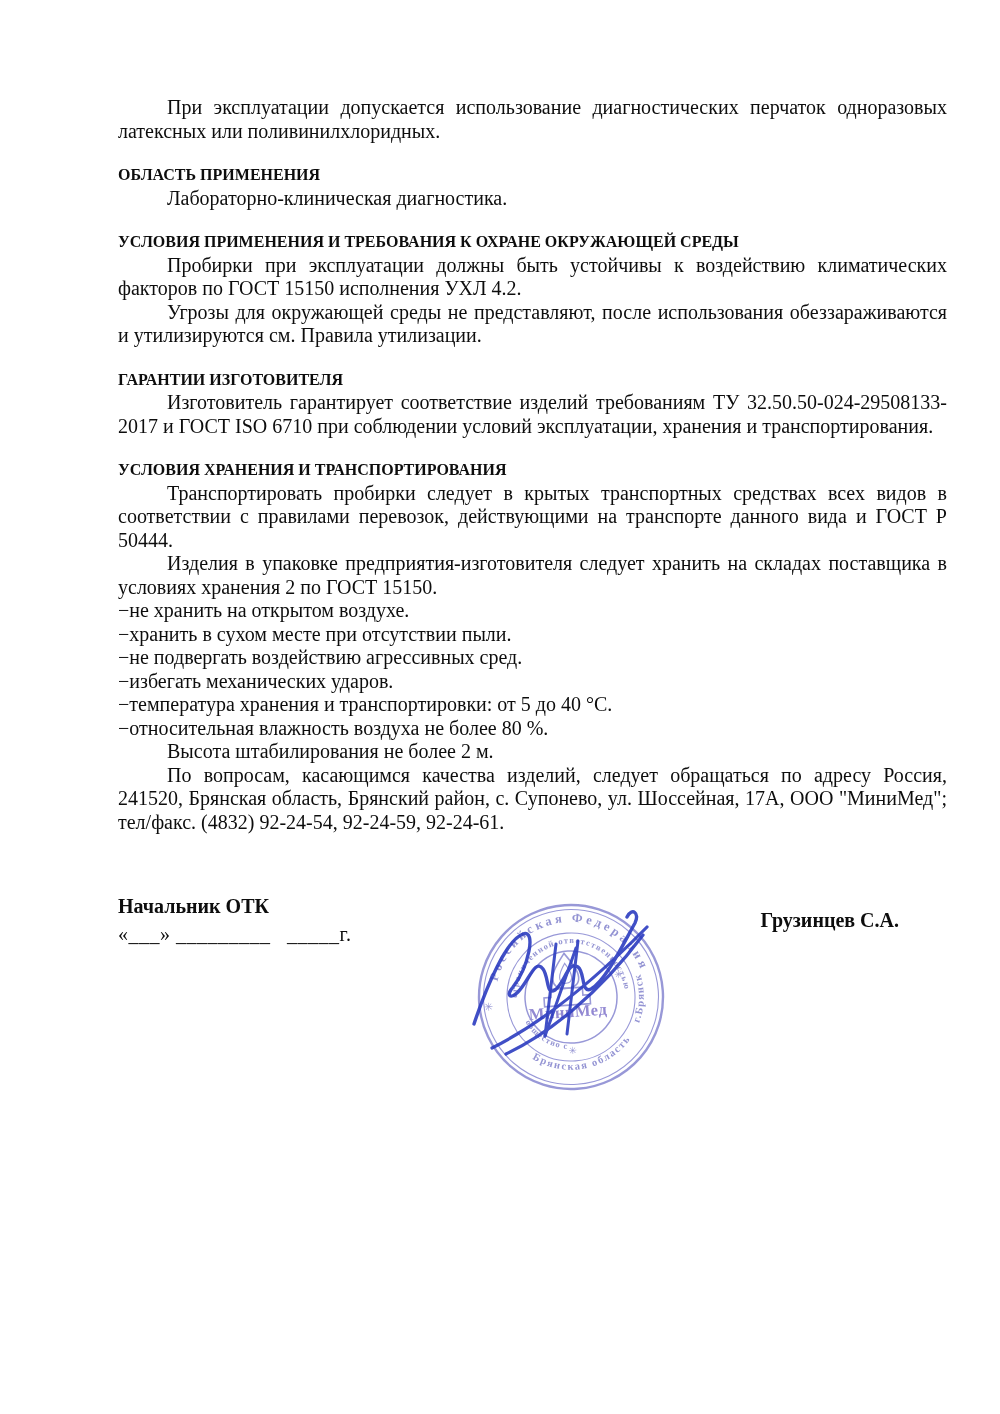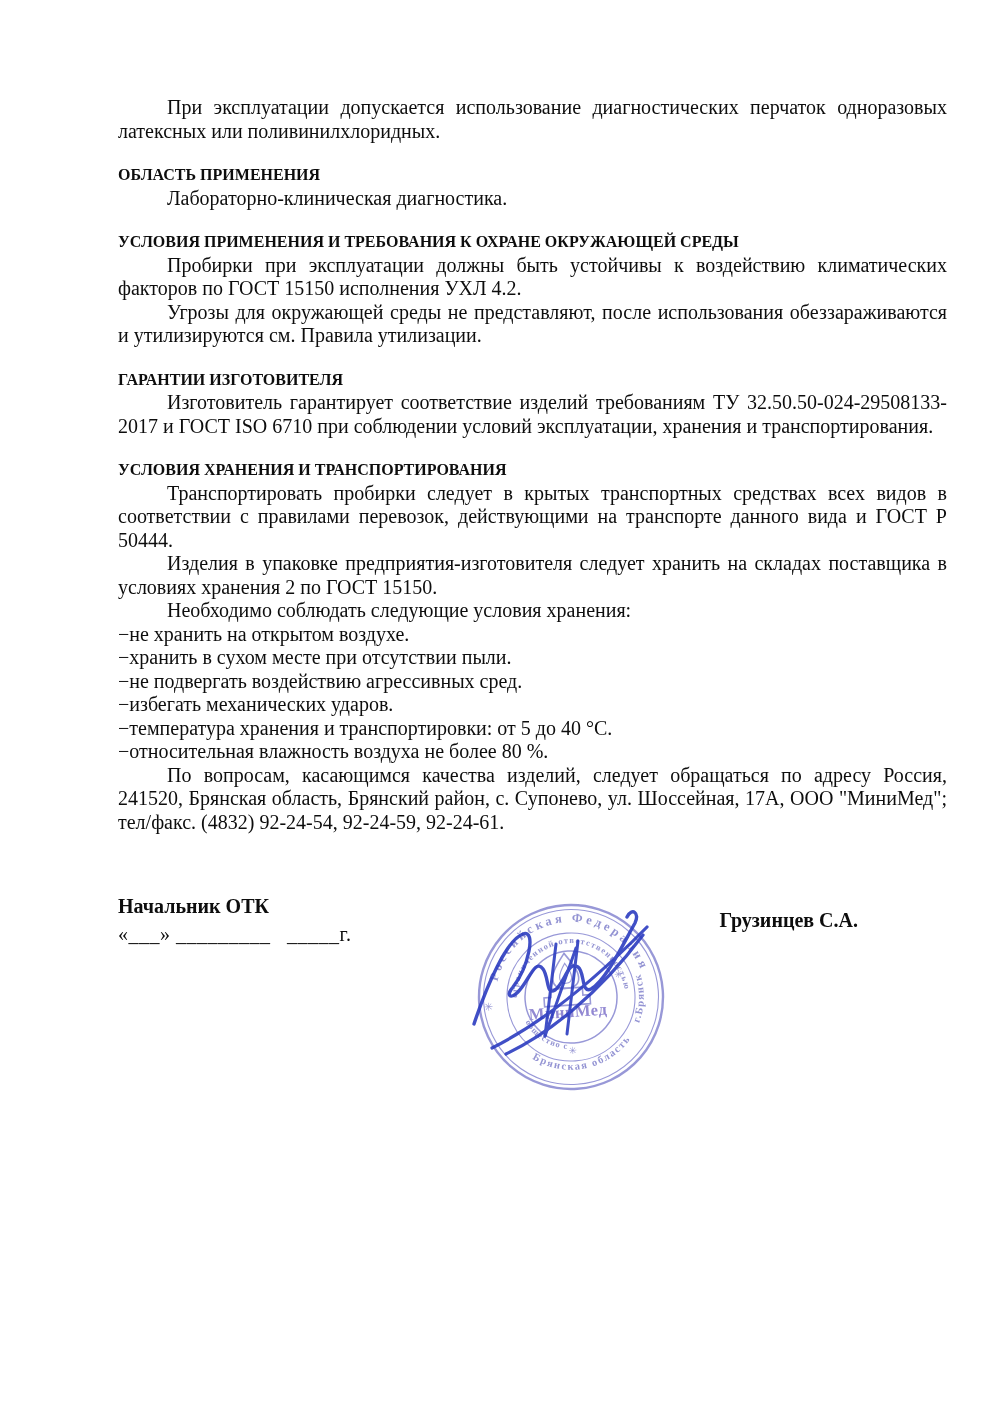--- a/index.html
+++ b/index.html
@@ -7,21 +7,21 @@
         font-family:"Liberation Serif","DejaVu Serif",serif;color:#0d0d0d;}
   .content{position:absolute;left:118px;top:96px;width:829px;font-size:20px;line-height:23.5px;}
   .content p{margin:0;}
   .ind{text-indent:49px;}
   .jst{text-align:justify;}
   .head{margin:20px 0 0 0;font-size:16px;line-height:23.5px;font-weight:bold;text-align:left;}
   .sig-row{display:flex;justify-content:space-between;align-items:center;margin-top:61px;}
   .sig-left{display:block;}
   .b{font-weight:bold;}
   .date-line{margin-top:4px !important;letter-spacing:.5px;}
-  .sig-right{margin-right:89px;font-weight:bold;}
+  .sig-right{margin-right:48px;font-weight:bold;}
   .stamp-wrap{position:absolute;left:452px;top:878px;width:240px;height:235px;pointer-events:none;}
   .stamp-wrap svg{display:block;}
   .stamp-ring-text{font-family:"Liberation Serif","DejaVu Serif",serif;font-weight:bold;}
 </style>
 </head>
 <body>
 
 <div class="page">
   <div class="content">
 
@@ -33,29 +33,29 @@
     <h2 class="head">УСЛОВИЯ ПРИМЕНЕНИЯ И ТРЕБОВАНИЯ К ОХРАНЕ ОКРУЖАЮЩЕЙ СРЕДЫ</h2>
     <p class="ind jst">Пробирки при эксплуатации должны быть устойчивы к воздействию климатических факторов по ГОСТ 15150 исполнения УХЛ 4.2.</p>
     <p class="ind jst">Угрозы для окружающей среды не представляют, после использования обеззараживаются и утилизируются см. Правила утилизации.</p>
 
     <h2 class="head">ГАРАНТИИ ИЗГОТОВИТЕЛЯ</h2>
     <p class="ind jst">Изготовитель гарантирует соответствие изделий требованиям ТУ 32.50.50-024-29508133-2017 и ГОСТ ISO 6710 при соблюдении условий эксплуатации, хранения и транспортирования.</p>
 
     <h2 class="head">УСЛОВИЯ ХРАНЕНИЯ И ТРАНСПОРТИРОВАНИЯ</h2>
     <p class="ind jst">Транспортировать пробирки следует в крытых транспортных средствах всех видов в соответствии с правилами перевозок, действующими на транспорте данного вида и ГОСТ Р 50444.</p>
     <p class="ind jst">Изделия в упаковке предприятия-изготовителя следует хранить на складах поставщика в условиях хранения 2 по ГОСТ 15150.</p>
-    <p class="ind">Необходимо соблюдать следующие условия хранения:</p>
 
     <p>−не хранить на открытом воздухе.</p>
     <p>−хранить в сухом месте при отсутствии пыли.</p>
     <p>−не подвергать воздействию агрессивных сред.</p>
     <p>−избегать механических ударов.</p>
     <p>−температура хранения и транспортировки: от 5 до 40 °С.</p>
     <p>−относительная влажность воздуха не более 80 %.</p>
 
+    <p class="ind">Высота штабилирования не более 2 м.</p>
     <p class="ind jst">По вопросам, касающимся качества изделий, следует обращаться по адресу Россия, 241520, Брянская область, Брянский район, с. Супонево, ул. Шоссейная, 17А, ООО "МиниМед"; тел/факс. (4832) 92-24-54, 92-24-59, 92-24-61.</p>
 
     <div class="sig-row">
       <div class="sig-left">
         <p class="b">Начальник ОТК</p>
         <p class="date-line">«___» _________ &nbsp;&nbsp;_____г.</p>
       </div>
       <div class="sig-right">Грузинцев С.А.</div>
     </div>
   </div>

